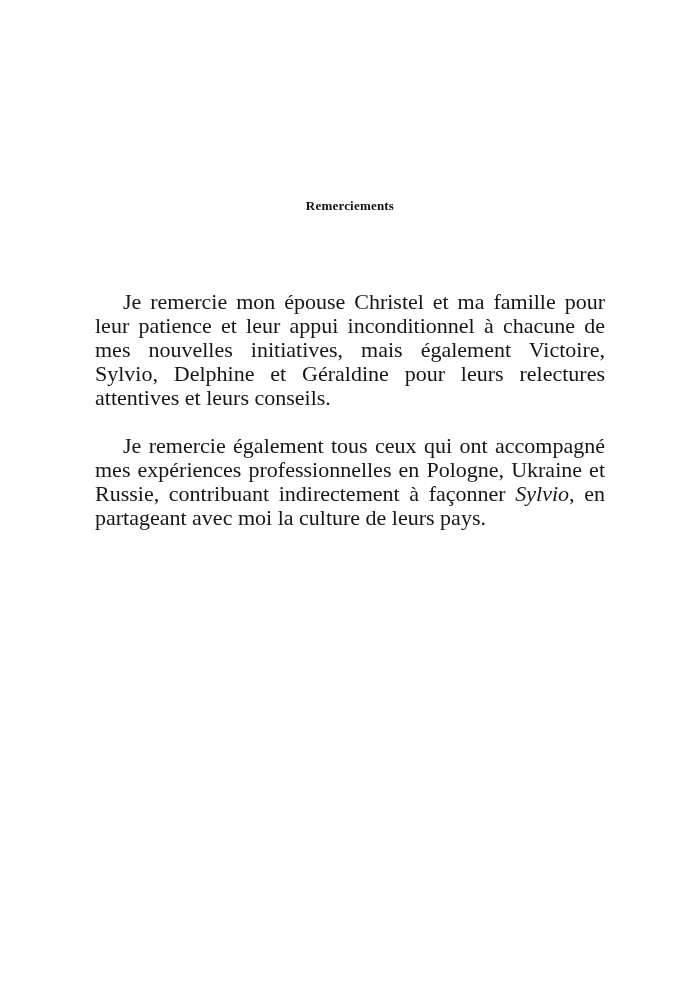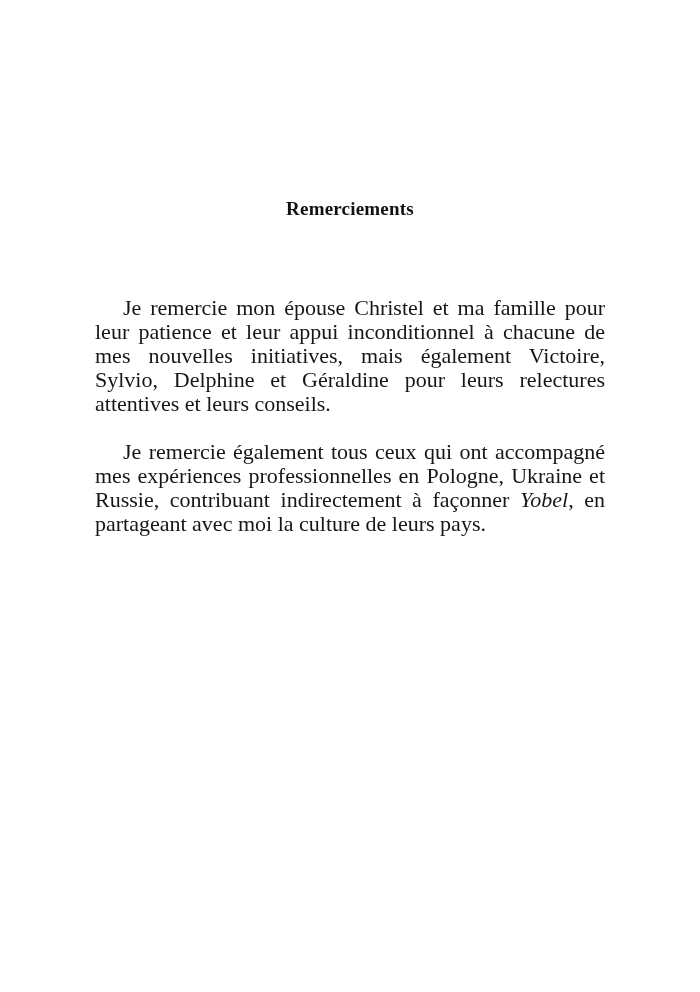--- a/index.html
+++ b/index.html
@@ -14,21 +14,21 @@
       background: #ffffff;
       font-family: "Liberation Serif", serif;
       color: #1a1a1a;
       box-sizing: border-box;
       overflow: hidden;
     }
     .title {
       padding-top: 198px;
       text-align: center;
       font-weight: bold;
-      font-size: 19px;
+      font-size: 13px;
       letter-spacing: 0.2px;
       color: #111111;
     }
     .content {
       margin: 76px 95px 0 95px;
       font-size: 22px;
       line-height: 24px;
       text-align: justify;
       color: #161616;
     }
@@ -47,18 +47,18 @@
 
   <div class="title">Remerciements</div>
 
   <div class="content">
 
     <p>
       <span>Je remercie mon épouse Christel et ma famille pour leur patience et leur appui inconditionnel à chacune de mes nouvelles initiatives, mais également Victoire, Sylvio, Delphine et Géraldine pour leurs relectures attentives et leurs conseils.</span>
     </p>
 
     <p>
-      <span>Je remercie également tous ceux qui ont accompagné mes expériences professionnelles en Pologne, Ukraine et Russie, contribuant indirectement à façonner </span><span class="italic">Yobel</span><span>, en partageant avec moi la culture de leurs pays.</span>
+      <span>Je remercie également tous ceux qui ont accompagné mes expériences professionnelles en Pologne, Ukraine et Russie, contribuant indirectement à façonner </span><span class="italic">Sylvio</span><span>, en partageant avec moi la culture de leurs pays.</span>
     </p>
 
   </div>
 
 </div>
 
 </body></html>

